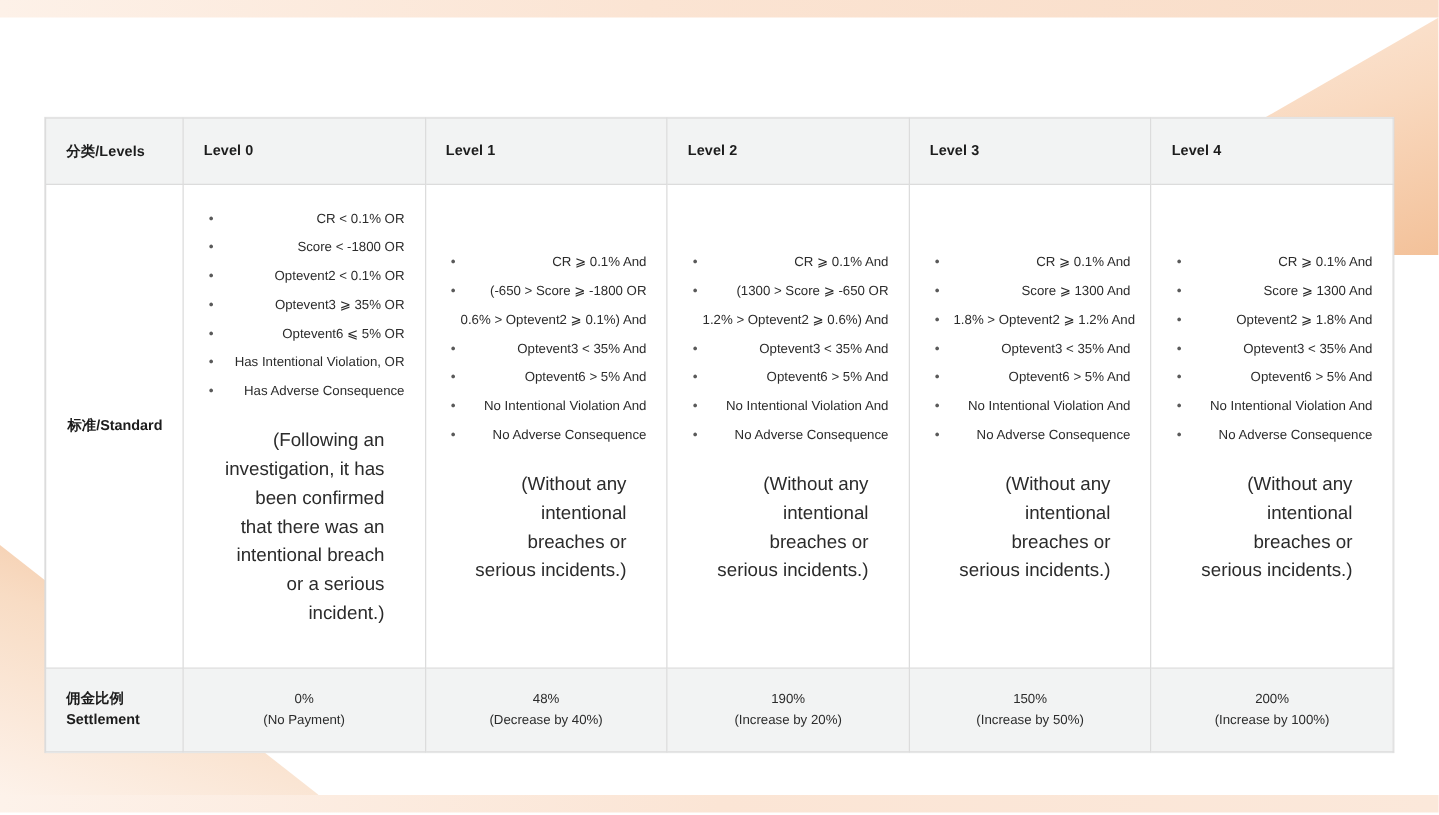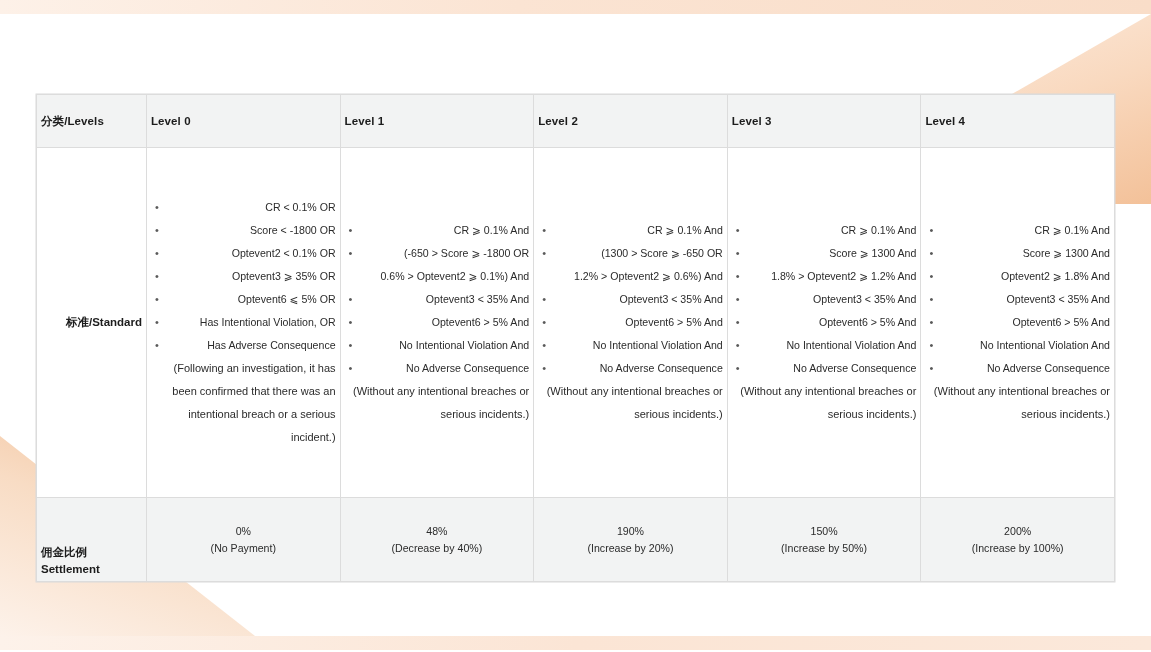--- a/index.html
+++ b/index.html
@@ -59,21 +59,21 @@
     left: 36px;
     top: 94px;
     width: 1078px;
     border-collapse: collapse;
     table-layout: fixed;
     background: #ffffff;
     box-shadow: 0 0 0 0.5px #dadada;
   }
   #scorecard-table td, #scorecard-table th {
     border: 0.8px solid #dcdcdc;
-    padding: 4px;
+    padding: 16px;
     vertical-align: middle;
     box-sizing: border-box;
   }
   col.c-label { width: 110px; }
   col.c-level { width: 193.6px; }
 
   
   thead th {
     height: 53px;
     background: #f2f3f3;
@@ -128,22 +128,22 @@
     top: 0;
     color: #5a5a5a;
     font-size: 11px;
   }
   ul.crit-list li.cont {
     padding-left: 0;
     white-space: normal;
   }
   ul.crit-list li.cont::before { content: ""; }
   p.note {
-    margin: 0;
-    font-size: 11px;
+    margin: 16px;
+    font-size: 15px;
     color: #2b2b2b;
     line-height: 23px;
   }
 
   
   tr.settlement-row > td {
     height: 67px;
     background: #f2f3f3;
     text-align: center;
   }
@@ -153,21 +153,21 @@
   .settle-main {
     font-size: 10.6px;
     color: #2b2b2b;
     line-height: 17px;
   }
   .settle-sub {
     font-size: 10.6px;
     color: #2b2b2b;
     line-height: 17px;
   }
-  .lbl-cn { display: block; margin-top: 42px; }
+  .lbl-cn { display: block; }
   .lbl-en { display: block; }
 </style>
 </head>
 <body>
 
 <div id="deco-layer">
   <div class="band-top"></div>
   <div class="tri-topright"></div>
   <div class="tri-bottomleft"></div>
   <div class="band-bottom"></div>

